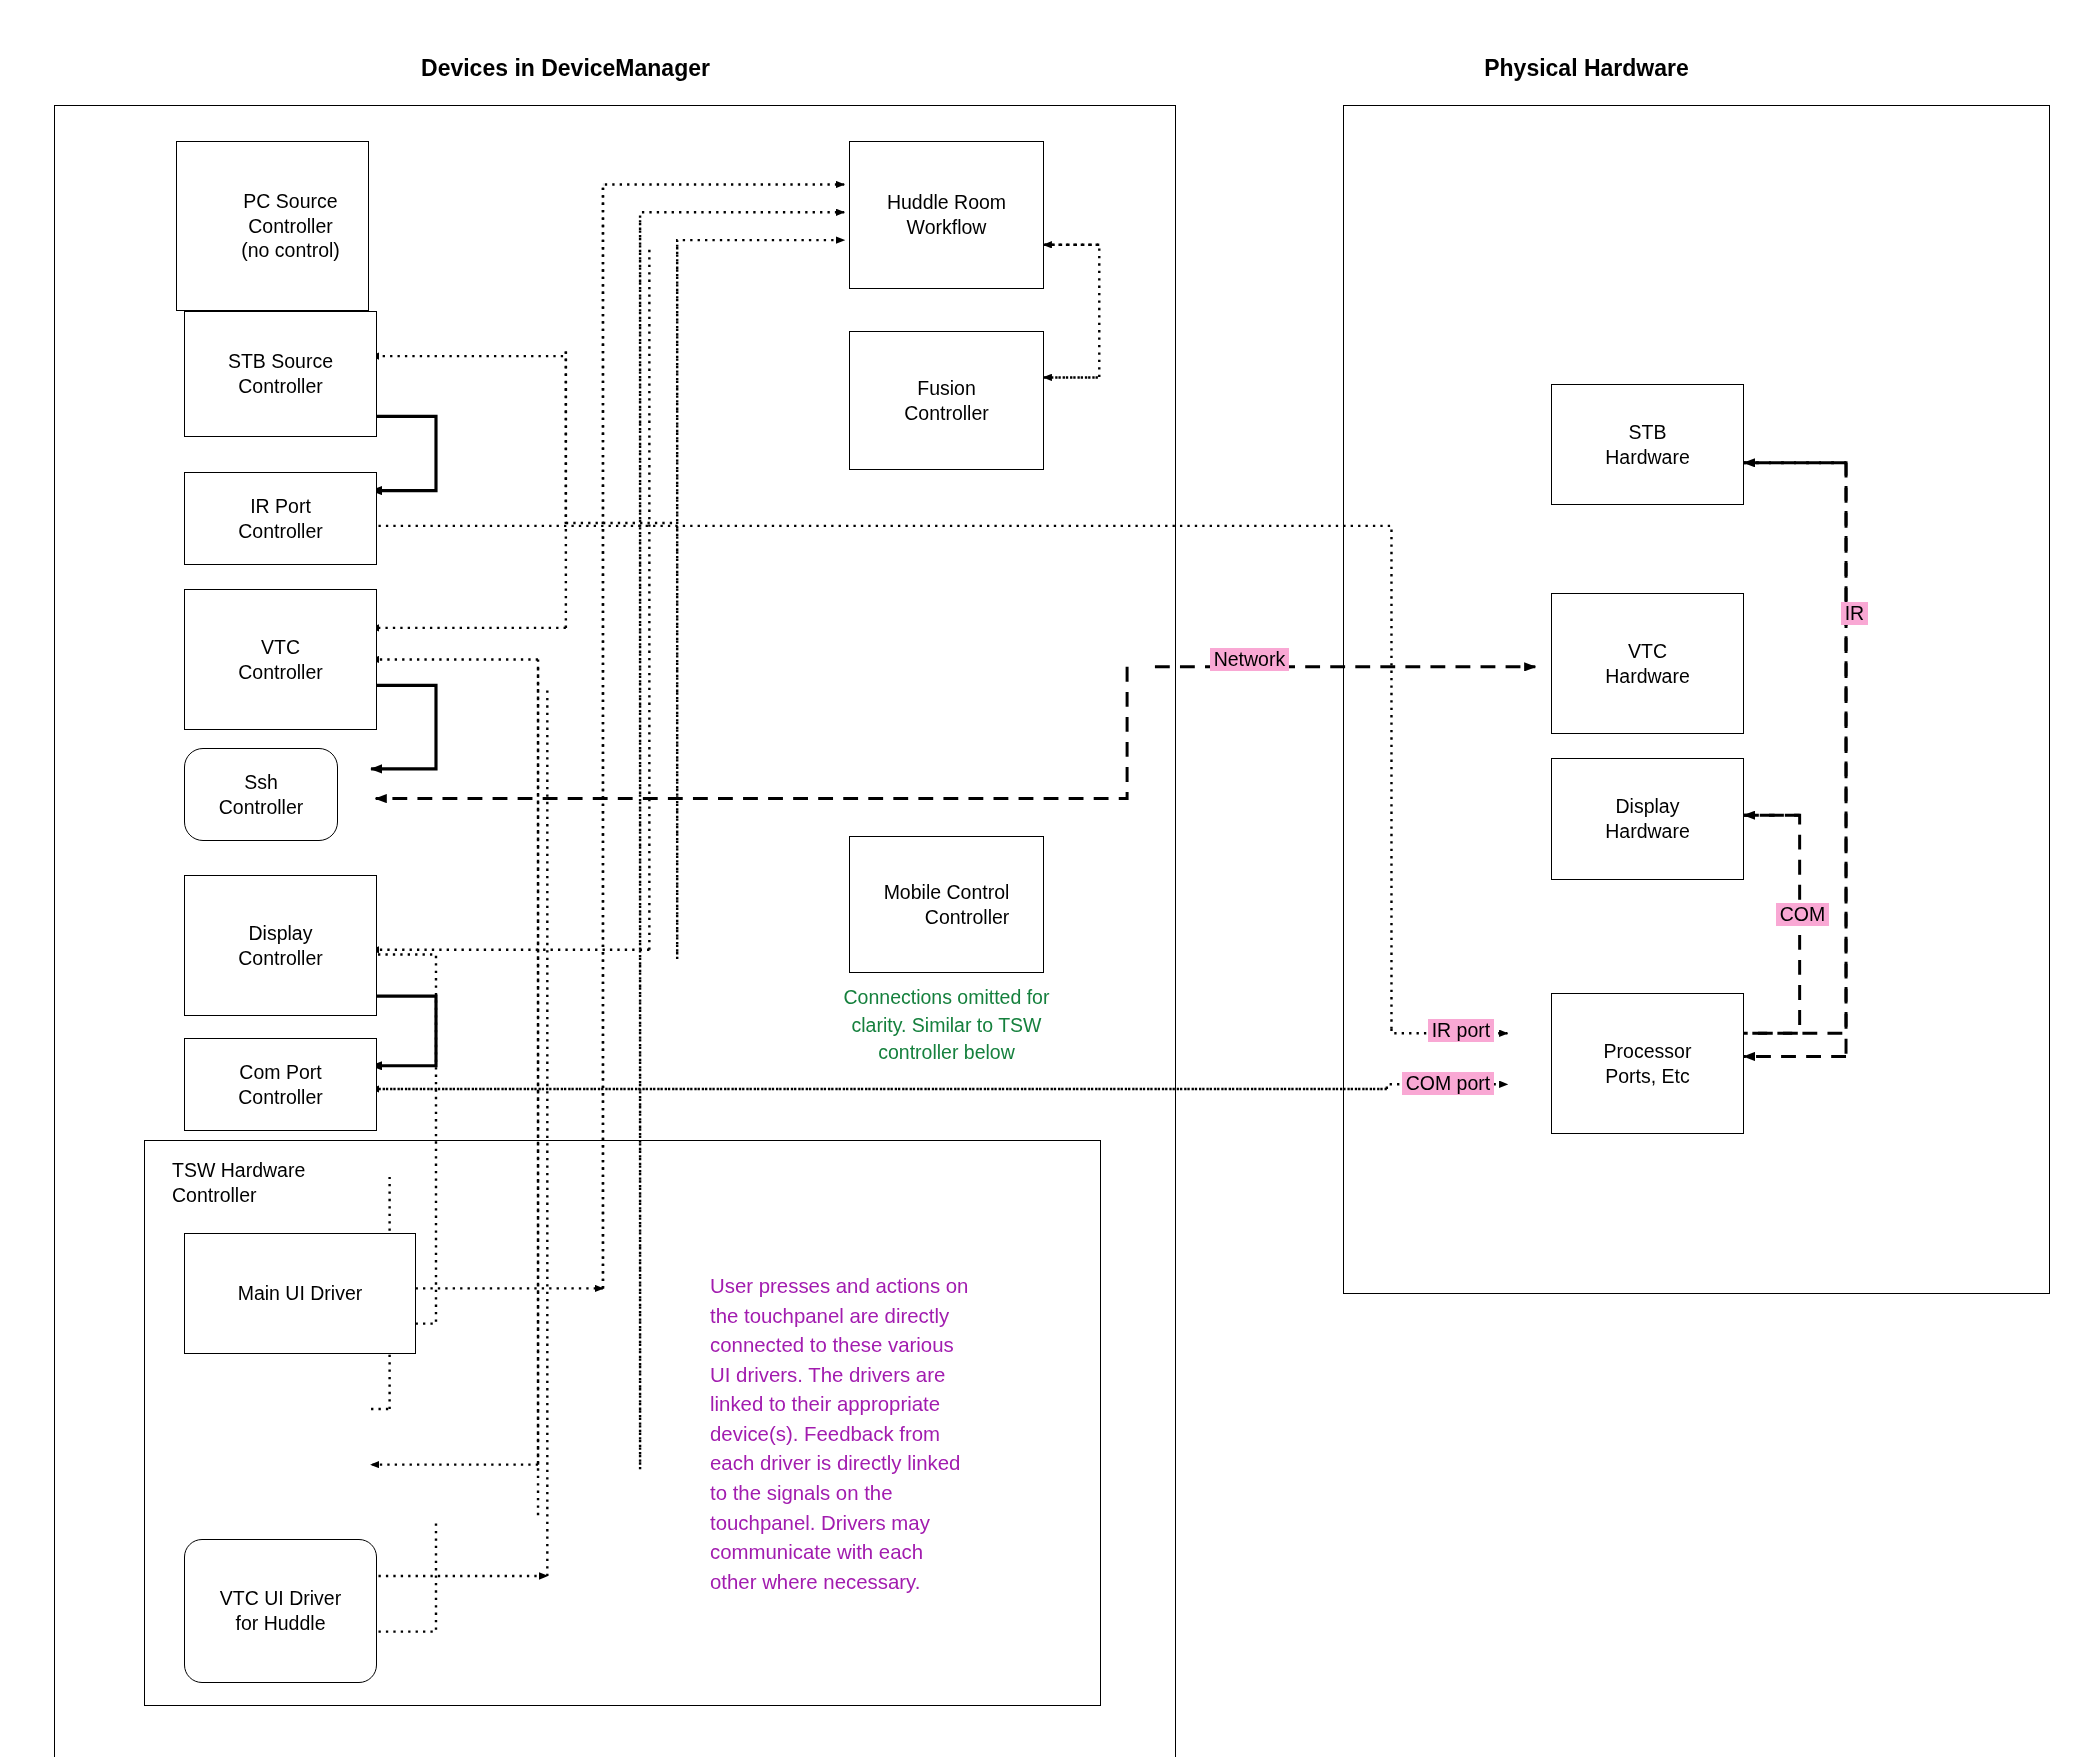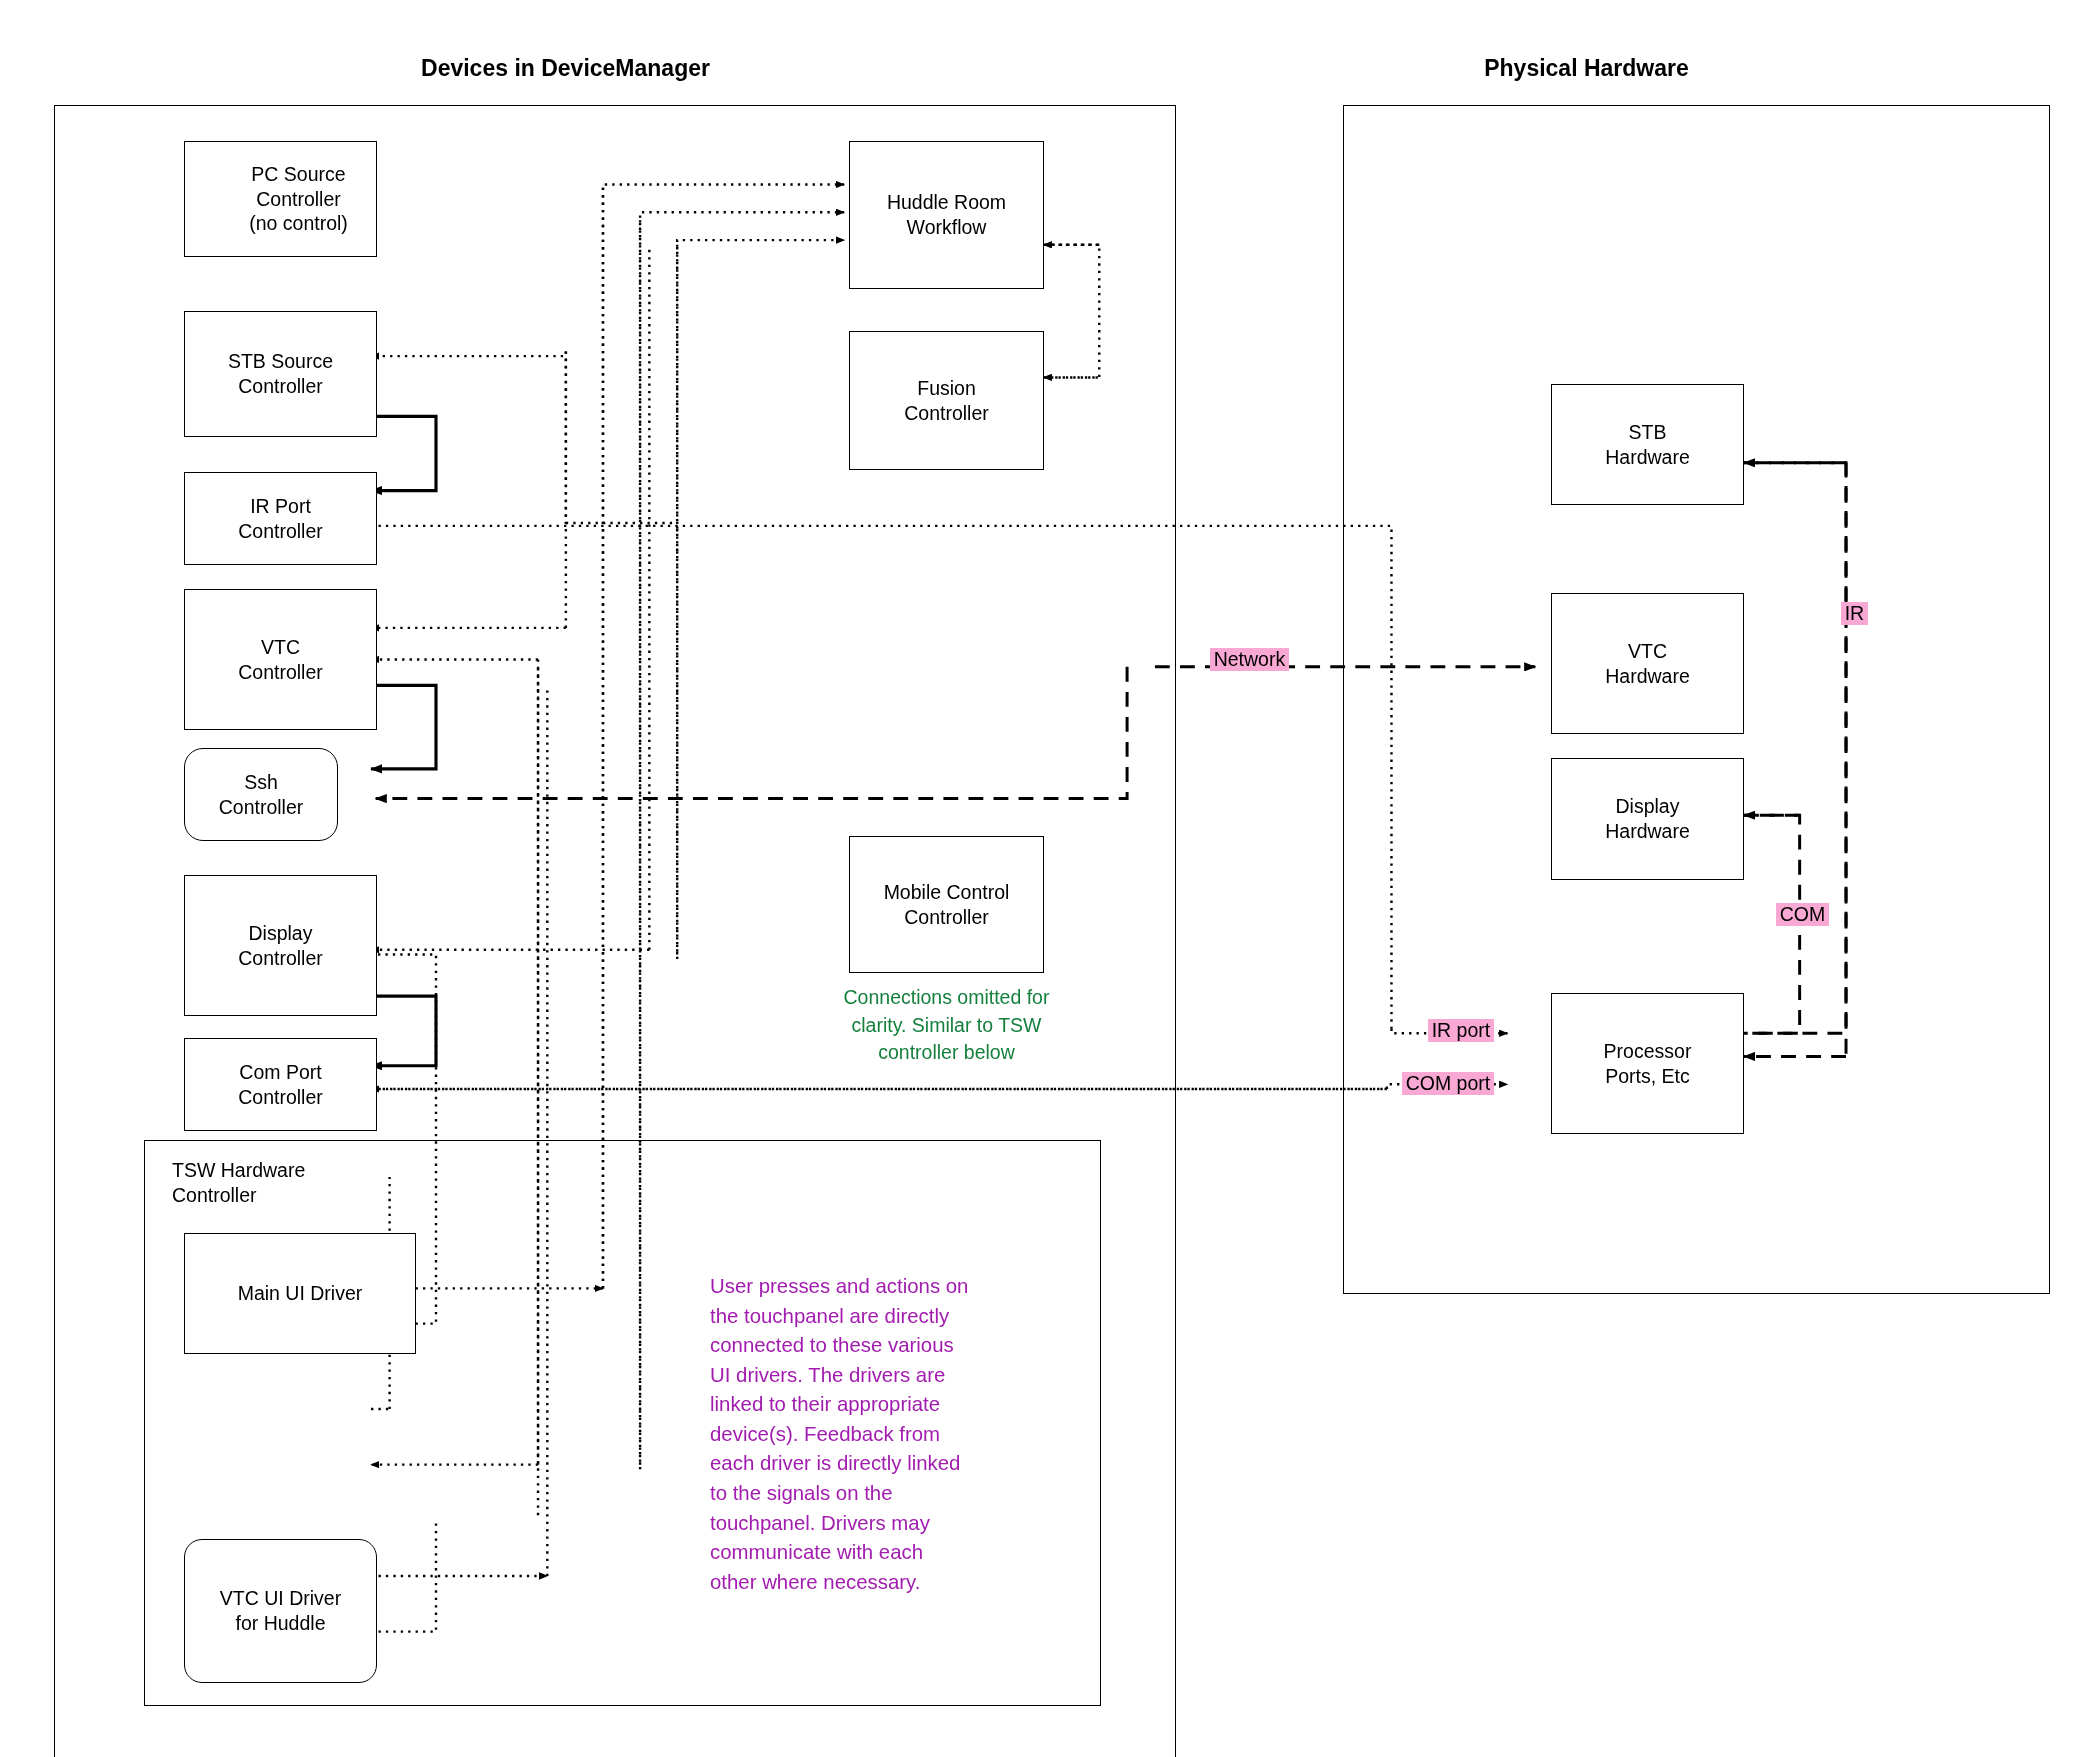--- a/index.html
+++ b/index.html
@@ -174,41 +174,41 @@
 
     <path class="dashed" d="M1880,460 L1990,460 L1990,1075 L1880,1075"></path>
     <path class="dashed" d="M1990,460 L1880,460" marker-end="url(#ahb)"></path>
     <path class="dashed" d="M1990,1100 L1880,1100" marker-end="url(#ahb)"></path>
     <path class="dashed" d="M1990,460 L1990,1100"></path>
 
     <path class="dashed" d="M1880,840 L1940,840 L1940,1075 L1880,1075"></path>
     <path class="dashed" d="M1940,840 L1880,840" marker-end="url(#ahb)"></path>
   </svg>
 
-  <div class="box" style="left:184px; top:105px; width:193px; height:116px;padding-left:36px;">PC Source
+  <div class="box" style="left:176px; top:105px; width:193px; height:170px;padding-left:36px;">PC Source
 Controller
 (no control)</div>
   <div class="box" style="left:184px; top:275px; width:193px; height:126px;">STB Source
 Controller</div>
   <div class="box" style="left:184px; top:436px; width:193px; height:93px;">IR Port
 Controller</div>
   <div class="box" style="left:184px; top:553px; width:193px; height:141px;">VTC
 Controller</div>
   <div class="box" style="left:184px; top:712px; width:154px; height:93px;border-radius:19px;">Ssh
 Controller</div>
   <div class="box" style="left:184px; top:839px; width:193px; height:141px;">Display
 Controller</div>
   <div class="box" style="left:184px; top:1002px; width:193px; height:93px;">Com Port
 Controller</div>
 
   <div class="box" style="left:849px; top:105px; width:195px; height:148px;">Huddle Room
 Workflow</div>
   <div class="box" style="left:849px; top:295px; width:195px; height:139px;">Fusion
 Controller</div>
-  <div class="box" style="left:849px; top:800px; width:195px; height:137px;">Mobile Control
+  <div class="box" style="left:849px; top:800px; width:195px; height:137px;text-align:right;">Mobile Control
 Controller</div>
   <div class="note" style="left:812px; top:948px; width:269px;">Connections omitted for
 clarity. Similar to TSW
 controller below</div>
 
   <div class="grpbox" style="left:144px; top:1104px; width:957px; height:566px;"></div>
   <div class="grplabel" style="left:172px; top:1122px; width:241px;">TSW Hardware
 Controller</div>
 
   <div class="box" style="left:184px; top:1197px; width:232px; height:121px;">Main UI Driver</div>

